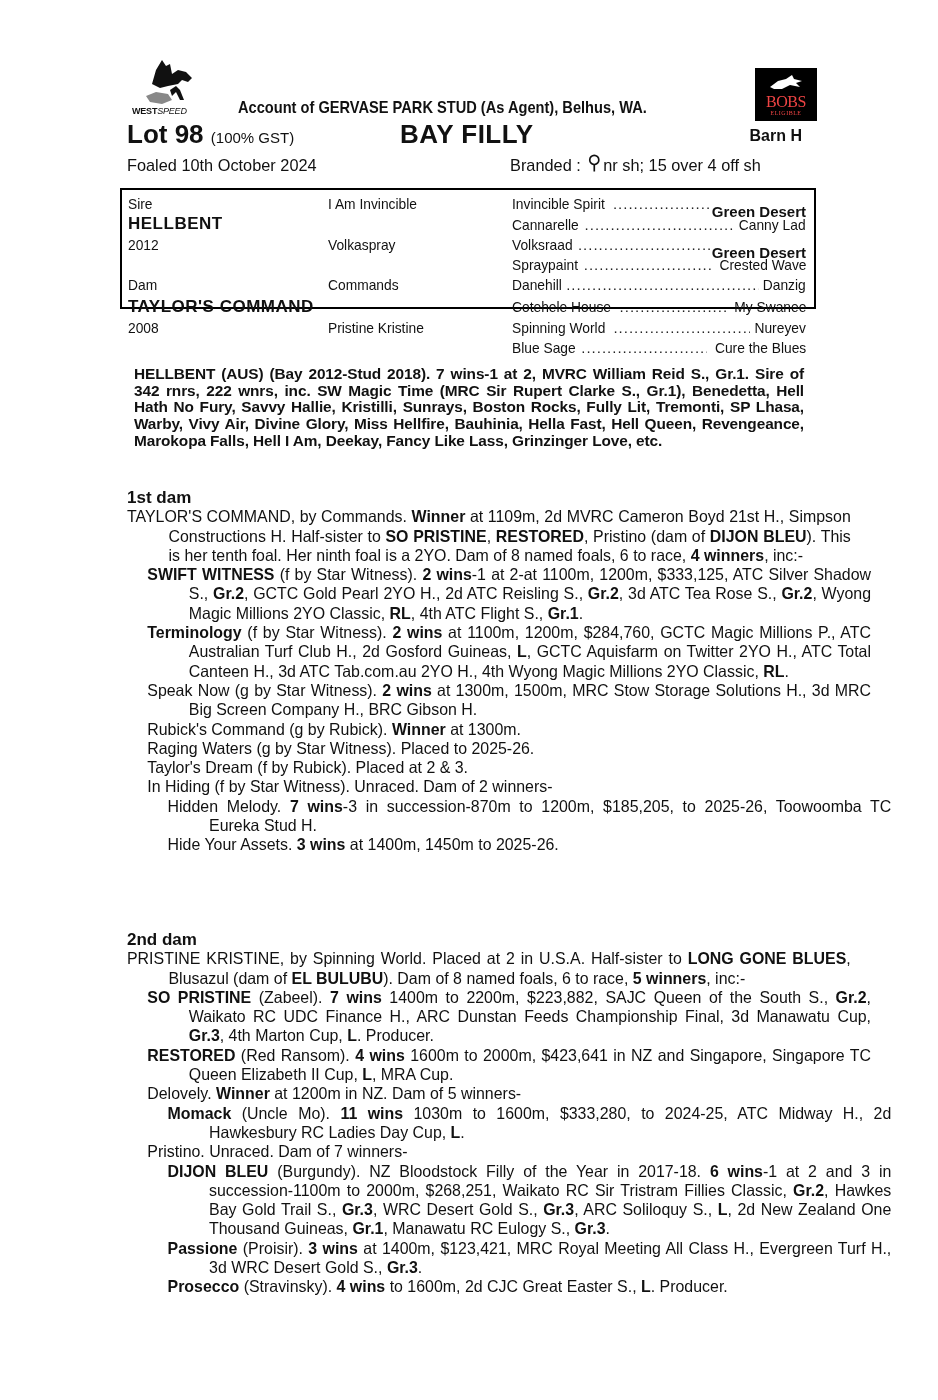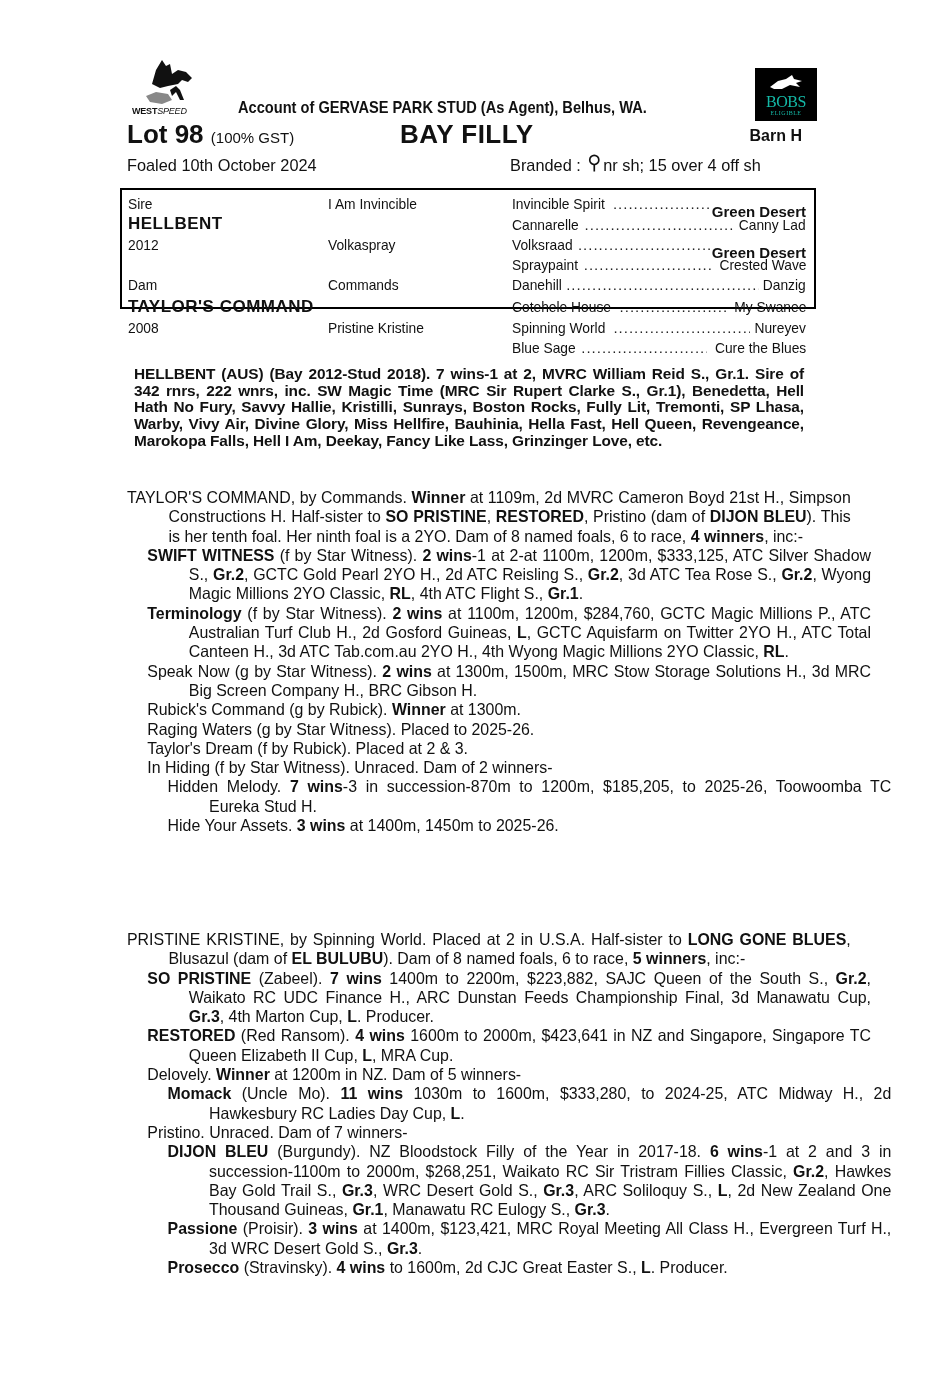--- a/index.html
+++ b/index.html
@@ -1,20 +1,20 @@
 <!DOCTYPE html>
 <html><head>
 <meta charset="utf-8">
 <style>
   html, body { margin: 0; padding: 0; background: #ffffff; }
   body { width: 938px; height: 1400px; position: relative; font-family: "Liberation Sans", sans-serif; color: #111; overflow: hidden; }
 
   
   .logo-west { position: absolute; left: 132px; top: 56px; width: 66px; height: 62px; }
-  .logo-bobs { position: absolute; left: 755px; top: 68px; width: 62px; height: 53px; background: #000; color: #14b8a6; text-align: center; }
+  .logo-bobs { position: absolute; left: 755px; top: 68px; width: 62px; height: 53px; background: #000; color: #ef4444; text-align: center; }
   .bobs-word { position: absolute; left: 0; right: 0; top: 26px; font-family: "Liberation Serif", serif; font-size: 16px; letter-spacing: -0.5px; line-height: 16px; }
   .bobs-sub { position: absolute; left: 0; right: 0; top: 42px; font-family: "Liberation Serif", serif; font-size: 6px; letter-spacing: 0.5px; line-height: 7px; }
   .west-word { position: absolute; left: 0; top: 50px; font-size: 9px; line-height: 10px; font-weight: bold; letter-spacing: -0.2px; }
   .west-word i { font-weight: normal; text-align: right; }
 
   .account { position: absolute; left: 238px; top: 98px; font-size: 17px; font-weight: bold; transform: scaleX(0.86); transform-origin: left top; white-space: nowrap; }
   .lot { position: absolute; left: 127px; top: 119px; font-size: 26px; font-weight: bold; white-space: nowrap; }
   .lot .gst { font-size: 15px; font-weight: normal; }
   .colour-sex { position: absolute; left: 392px; top: 119px; font-size: 26px; font-weight: bold; letter-spacing: 0.5px; margin-left: 8px; }
   .barn { position: absolute; right: 136px; top: 127px; font-size: 16px; font-weight: bold; }
@@ -126,35 +126,37 @@
   <div class="ped-line" style="top:149px">
       <span class="lft">Blue Sage</span>
       <span class="dots">........................................................................</span>
       <span class="rgt">Cure the Blues</span>
     </div>
 </div>
 
 <div class="sire-para">HELLBENT (AUS) (Bay 2012-Stud 2018). 7 wins-1 at 2, MVRC William Reid S., Gr.1. Sire of 342 rnrs, 222 wnrs, inc. SW Magic Time (MRC Sir Rupert Clarke S., Gr.1), Benedetta, Hell Hath No Fury, Savvy Hallie, Kristilli, Sunrays, Boston Rocks, Fully Lit, Tremonti, SP Lhasa, Warby, Vivy Air, Divine Glory, Miss Hellfire, Bauhinia, Hella Fast, Hell Queen, Revengeance, Marokopa Falls, Hell I Am, Deekay, Fancy Like Lass, Grinzinger Love, etc.</div>
 
 <div class="section" style="top:488px">
+  <div class="sec-h">1st dam</div>
   <div>
       <div class="para l0"><span>TAYLOR'S COMMAND, by Commands. </span><b>Winner</b><span> at 1109m, 2d MVRC Cameron Boyd 21st H., Simpson Constructions H. Half-sister to </span><b>SO PRISTINE</b><span>, </span><b>RESTORED</b><span>, Pristino (dam of </span><b>DIJON BLEU</b><span>). This is her tenth foal. Her ninth foal is a 2YO. Dam of 8 named foals, 6 to race, </span><b>4 winners</b><span>, inc:-</span></div>
       <div class="para l1"><b>SWIFT WITNESS</b><span> (f by Star Witness). </span><b>2 wins</b><span>-1 at 2-at 1100m, 1200m, $333,125, ATC Silver Shadow S., </span><b>Gr.2</b><span>, GCTC Gold Pearl 2YO H., 2d ATC Reisling S., </span><b>Gr.2</b><span>, 3d ATC Tea Rose S., </span><b>Gr.2</b><span>, Wyong Magic Millions 2YO Classic, </span><b>RL</b><span>, 4th ATC Flight S., </span><b>Gr.1</b><span>.</span></div>
       <div class="para l1"><b>Terminology</b><span> (f by Star Witness). </span><b>2 wins</b><span> at 1100m, 1200m, $284,760, GCTC Magic Millions P., ATC Australian Turf Club H., 2d Gosford Guineas, </span><b>L</b><span>, GCTC Aquisfarm on Twitter 2YO H., ATC Total Canteen H., 3d ATC Tab.com.au 2YO H., 4th Wyong Magic Millions 2YO Classic, </span><b>RL</b><span>.</span></div>
       <div class="para l1"><span>Speak Now (g by Star Witness). </span><b>2 wins</b><span> at 1300m, 1500m, MRC Stow Storage Solutions H., 3d MRC Big Screen Company H., BRC Gibson H.</span></div>
       <div class="para l1"><span>Rubick's Command (g by Rubick). </span><b>Winner</b><span> at 1300m.</span></div>
       <div class="para l1"><span>Raging Waters (g by Star Witness). Placed to 2025-26.</span></div>
       <div class="para l1"><span>Taylor's Dream (f by Rubick). Placed at 2 &amp; 3.</span></div>
       <div class="para l1"><span>In Hiding (f by Star Witness). Unraced. Dam of 2 winners-</span></div>
       <div class="para l2"><span>Hidden Melody. </span><b>7 wins</b><span>-3 in succession-870m to 1200m, $185,205, to 2025-26, Toowoomba TC Eureka Stud H.</span></div>
       <div class="para l2"><span>Hide Your Assets. </span><b>3 wins</b><span> at 1400m, 1450m to 2025-26.</span></div>
     </div>
 </div>
 
 <div class="section" style="top:930px">
+  <div class="sec-h">2nd dam</div>
   <div>
       <div class="para l0"><span>PRISTINE KRISTINE, by Spinning World. Placed at 2 in U.S.A. Half-sister to </span><b>LONG GONE BLUES</b><span>, Blusazul (dam of </span><b>EL BULUBU</b><span>). Dam of 8 named foals, 6 to race, </span><b>5 winners</b><span>, inc:-</span></div>
       <div class="para l1"><b>SO PRISTINE</b><span> (Zabeel). </span><b>7 wins</b><span> 1400m to 2200m, $223,882, SAJC Queen of the South S., </span><b>Gr.2</b><span>, Waikato RC UDC Finance H., ARC Dunstan Feeds Championship Final, 3d Manawatu Cup, </span><b>Gr.3</b><span>, 4th Marton Cup, </span><b>L</b><span>. Producer.</span></div>
       <div class="para l1"><b>RESTORED</b><span> (Red Ransom). </span><b>4 wins</b><span> 1600m to 2000m, $423,641 in NZ and Singapore, Singapore TC Queen Elizabeth II Cup, </span><b>L</b><span>, MRA Cup.</span></div>
       <div class="para l1"><span>Delovely. </span><b>Winner</b><span> at 1200m in NZ. Dam of 5 winners-</span></div>
       <div class="para l2"><b>Momack</b><span> (Uncle Mo). </span><b>11 wins</b><span> 1030m to 1600m, $333,280, to 2024-25, ATC Midway H., 2d Hawkesbury RC Ladies Day Cup, </span><b>L</b><span>.</span></div>
       <div class="para l1"><span>Pristino. Unraced. Dam of 7 winners-</span></div>
       <div class="para l2"><b>DIJON BLEU</b><span> (Burgundy). NZ Bloodstock Filly of the Year in 2017-18. </span><b>6 wins</b><span>-1 at 2 and 3 in succession-1100m to 2000m, $268,251, Waikato RC Sir Tristram Fillies Classic, </span><b>Gr.2</b><span>, Hawkes Bay Gold Trail S., </span><b>Gr.3</b><span>, WRC Desert Gold S., </span><b>Gr.3</b><span>, ARC Soliloquy S., </span><b>L</b><span>, 2d New Zealand One Thousand Guineas, </span><b>Gr.1</b><span>, Manawatu RC Eulogy S., </span><b>Gr.3</b><span>.</span></div>
       <div class="para l2"><b>Passione</b><span> (Proisir). </span><b>3 wins</b><span> at 1400m, $123,421, MRC Royal Meeting All Class H., Evergreen Turf H., 3d WRC Desert Gold S., </span><b>Gr.3</b><span>.</span></div>
       <div class="para l2"><b>Prosecco</b><span> (Stravinsky). </span><b>4 wins</b><span> to 1600m, 2d CJC Great Easter S., </span><b>L</b><span>. Producer.</span></div>

